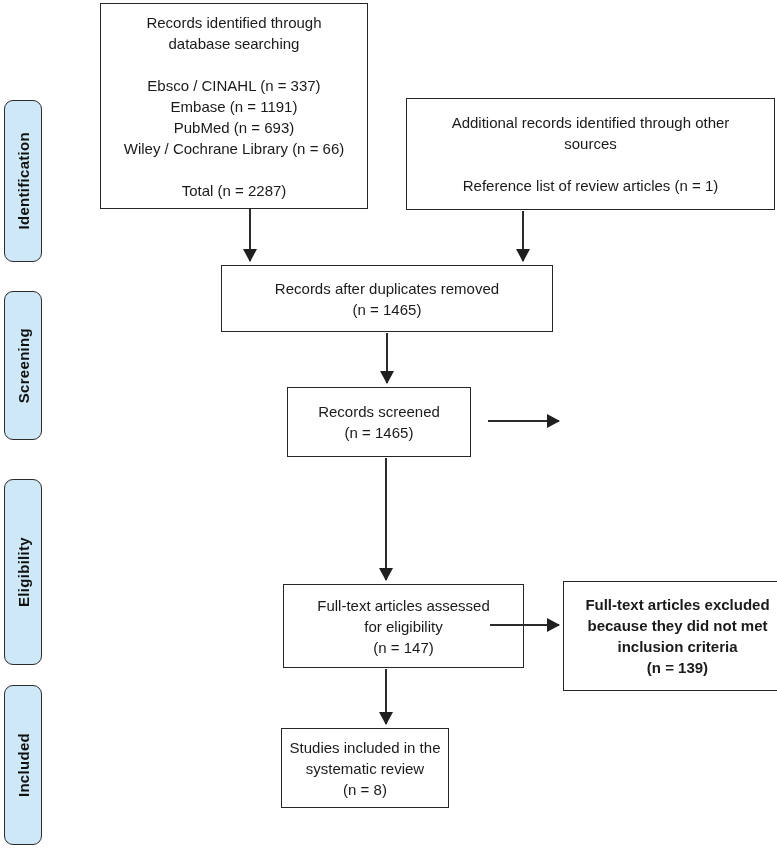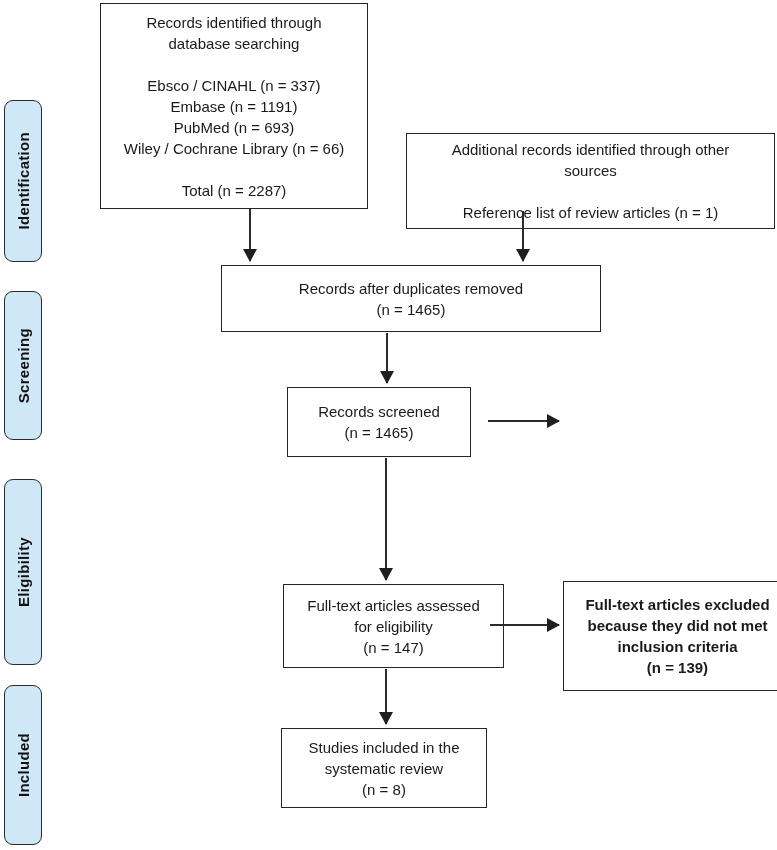--- a/index.html
+++ b/index.html
@@ -90,52 +90,52 @@
 database searching
 
 Ebsco / CINAHL (n = 337)
 Embase (n = 1191)
 PubMed (n = 693)
 Wiley / Cochrane Library (n = 66)
 
 Total (n = 2287)</span>
   </div>
 
-  <div class="box" style="left:406px; top:98px; width:369px; height:96px;margin-top:35px;">
+  <div class="box" style="left:406px; top:98px; width:369px; height:112px;">
     <span class="box-text">Additional records identified through other
 sources
 
 Reference list of review articles (n = 1)</span>
   </div>
 
-  <div class="box" style="left:221px; top:265px; width:380px; height:67px;">
+  <div class="box" style="left:221px; top:265px; width:332px; height:67px;">
     <span class="box-text">Records after duplicates removed
 (n = 1465)</span>
   </div>
 
   <div class="box" style="left:287px; top:387px; width:184px; height:70px;">
     <span class="box-text">Records screened
 (n = 1465)</span>
   </div>
 
 
-  <div class="box" style="left:283px; top:584px; width:221px; height:84px;">
+  <div class="box" style="left:283px; top:584px; width:241px; height:84px;">
     <span class="box-text">Full-text articles assessed
 for eligibility
 (n = 147)</span>
   </div>
 
   <div class="box" style="left:563px; top:581px; width:229px; height:110px;font-weight:bold;">
     <span class="box-text">Full-text articles excluded
 because they did not met
 inclusion criteria
 (n = 139)</span>
   </div>
 
-  <div class="box" style="left:281px; top:728px; width:206px; height:80px;justify-content:center;">
+  <div class="box" style="left:281px; top:728px; width:168px; height:80px;justify-content:center;">
     <span class="box-text">Studies included in the
 systematic review
 (n = 8)</span>
   </div>
 
   <svg class="arrows" viewBox="0 0 777 850" aria-hidden="true">
     <defs>
       <marker id="ah" markerUnits="userSpaceOnUse" markerWidth="15" markerHeight="14" refX="12" refY="7" orient="auto">
         <path d="M0,0 L13,7 L0,14 Z" fill="#1f1f1f"></path>
       </marker>

